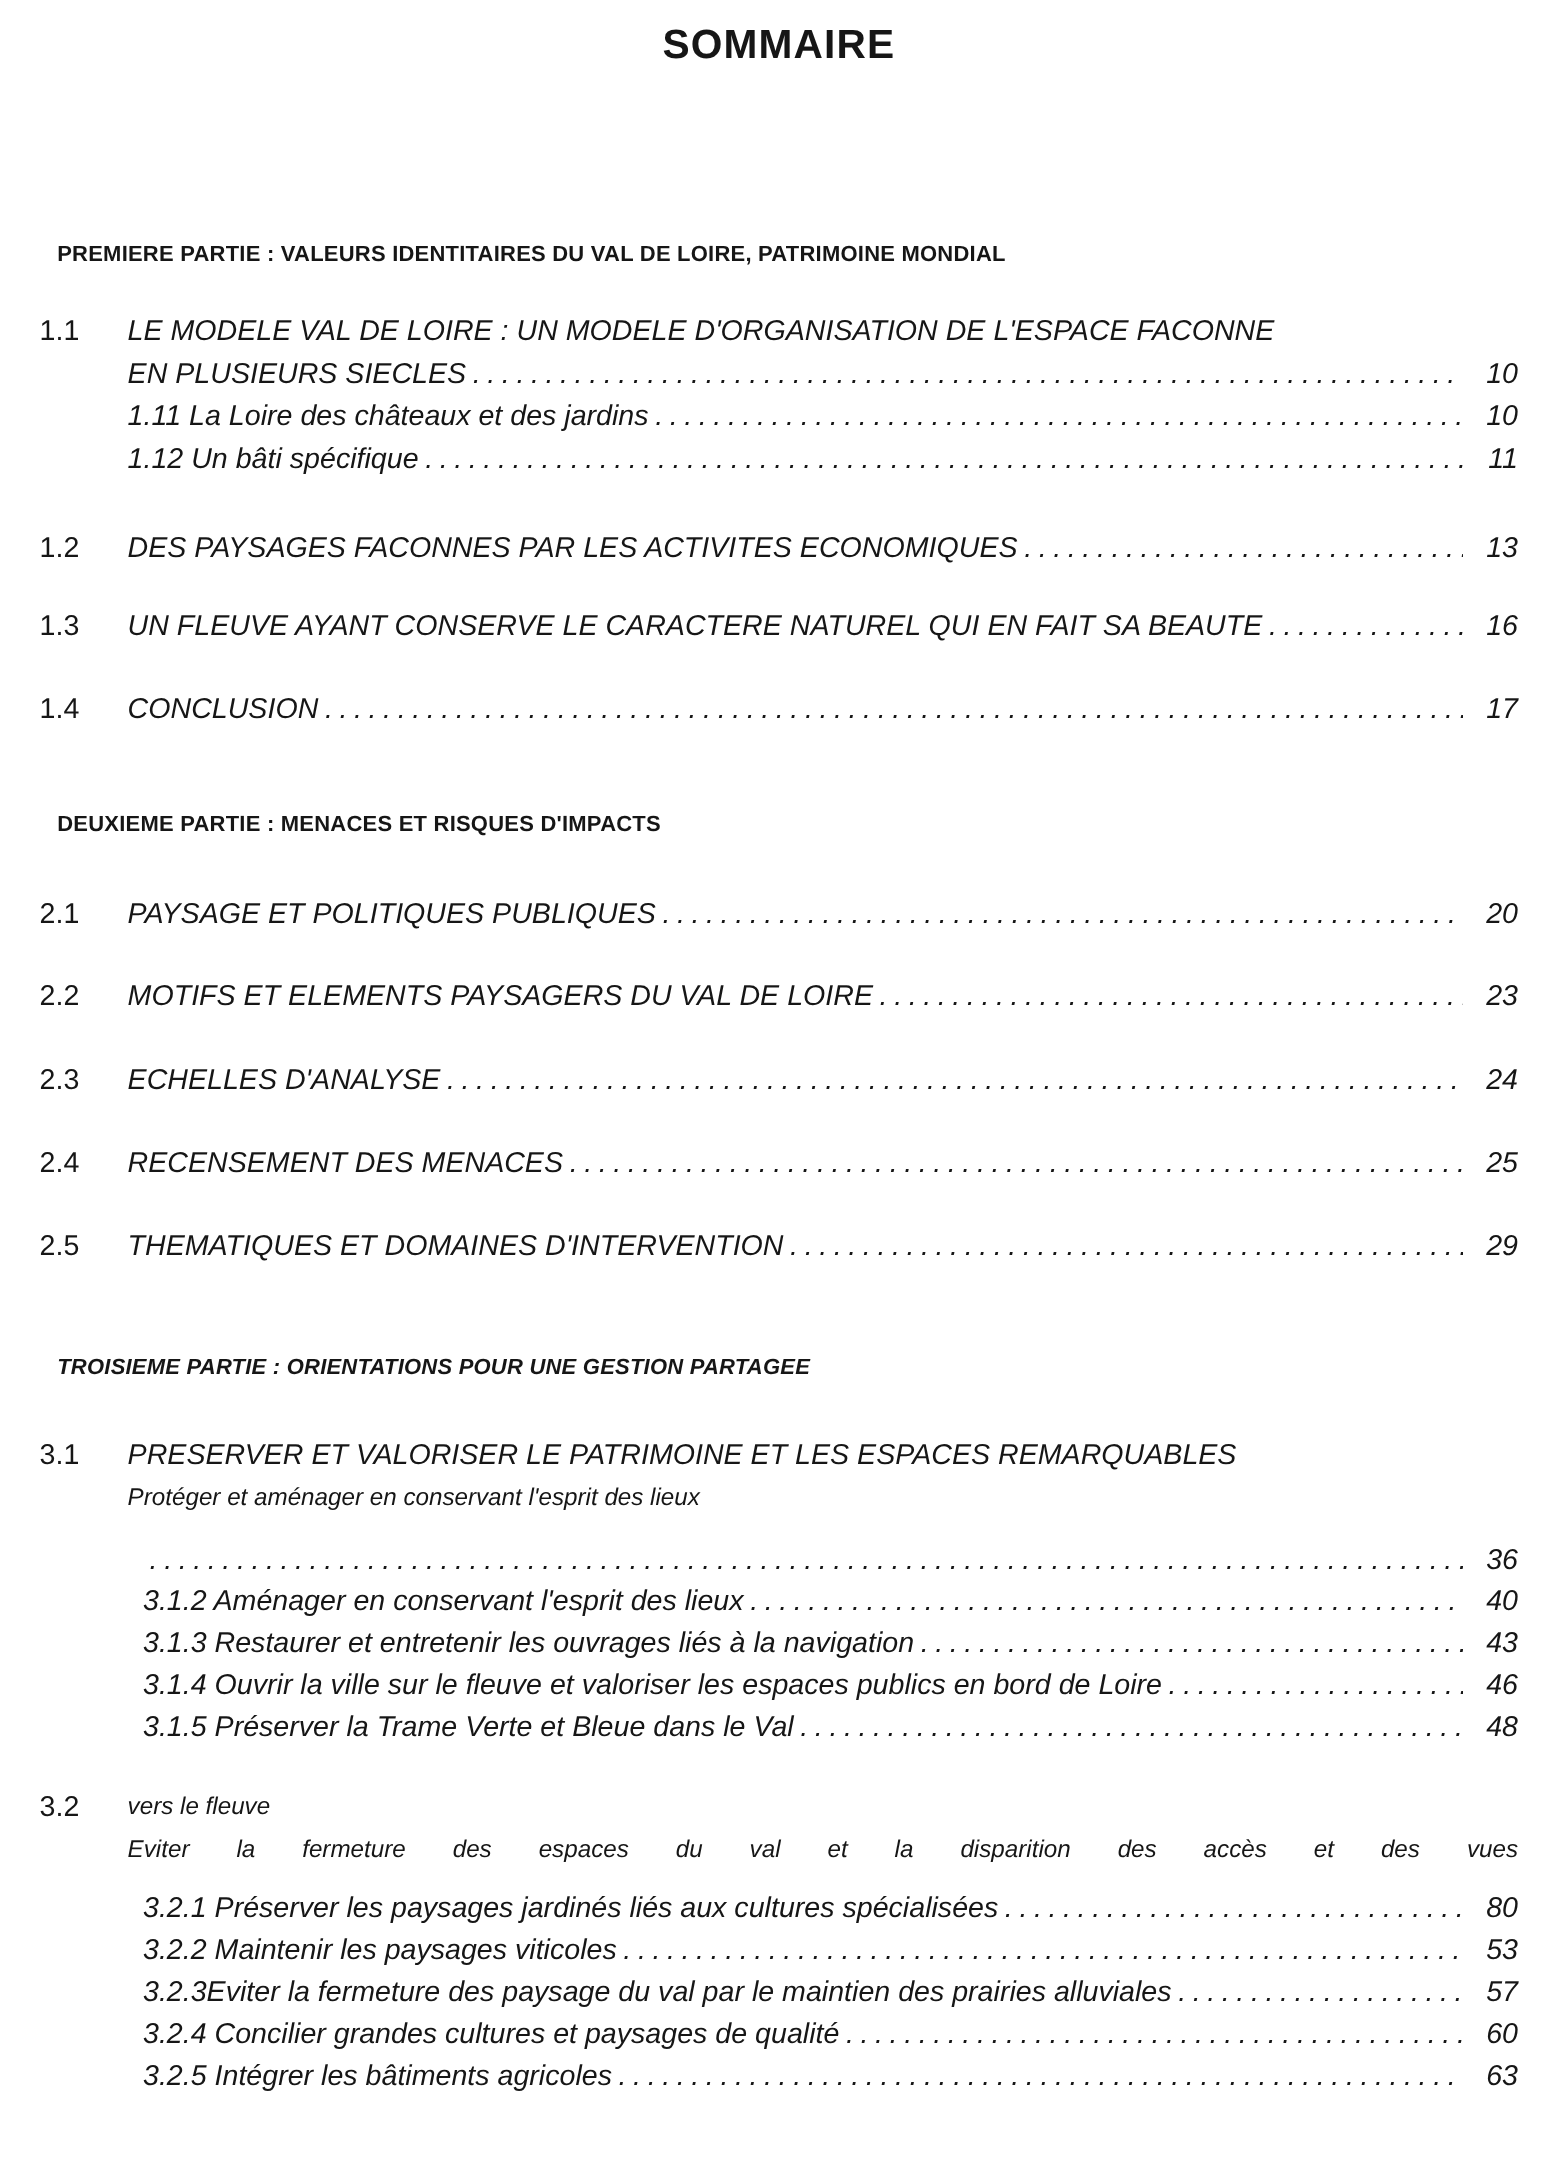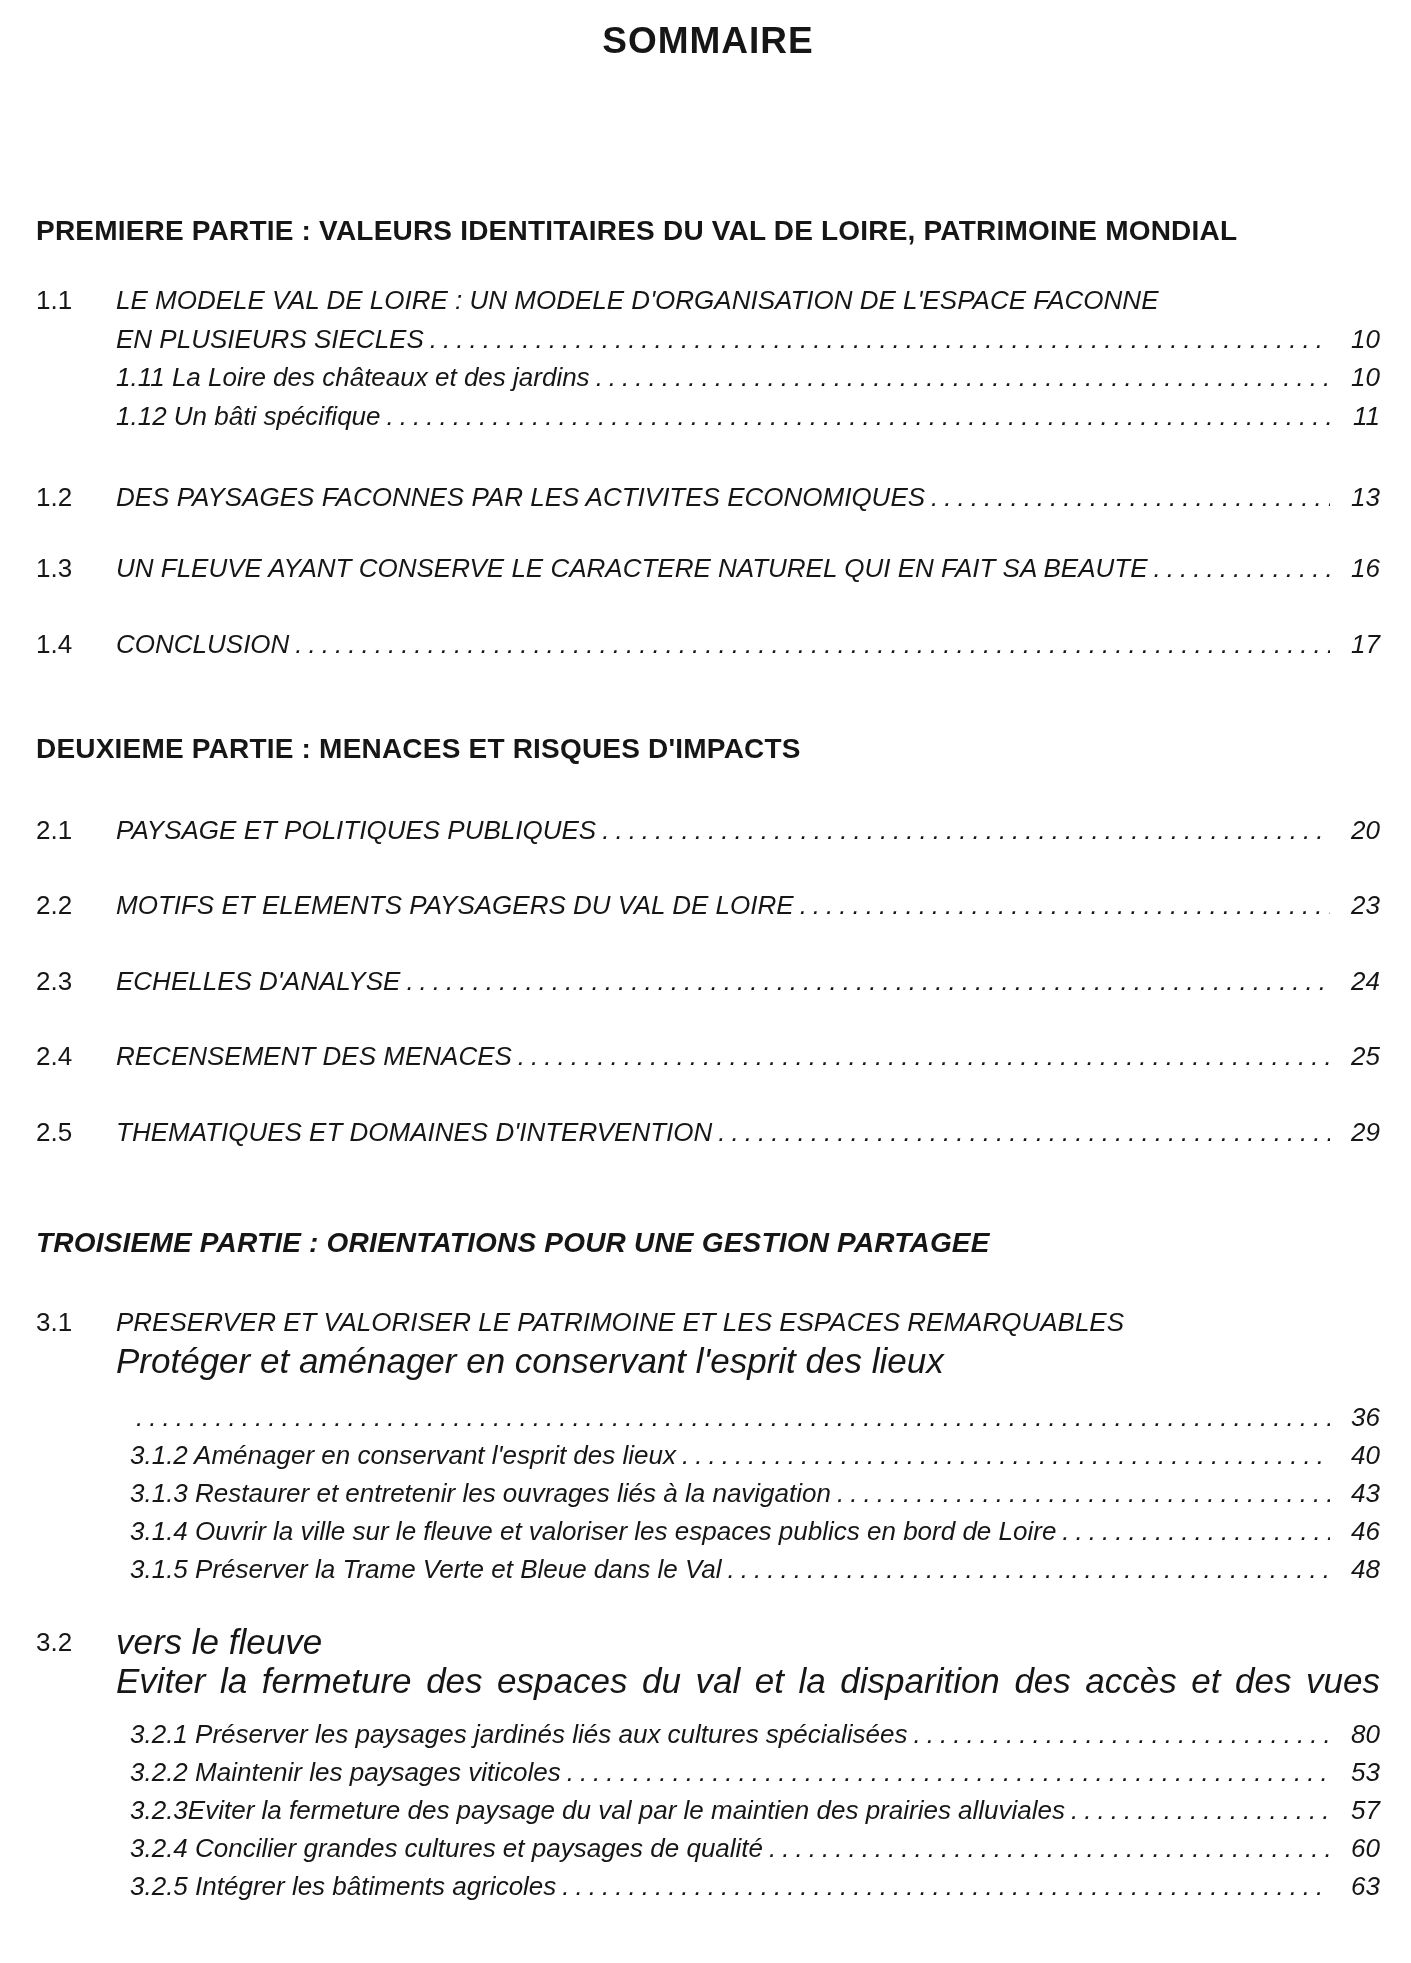--- a/index.html
+++ b/index.html
@@ -18,22 +18,22 @@
   .doc-title{
     margin:0;
     font-size:37px;
     font-weight:700;
     line-height:45px;
     text-align:center;
     letter-spacing:1px;
   }
   
   .part-heading{
-    margin:0;
-    font-size:28px;
+    margin:16px;
+    font-size:20px;
     font-weight:700;
     line-height:30px;
     letter-spacing:.2px;
     white-space:nowrap;
   }
   .ph-1{margin-top:153px;}
   .ph-2{margin-top:70px;}
   .ph-3{margin-top:77px;font-style:italic;}
   
   .entry{display:flex;align-items:flex-start;font-size:26px;}
@@ -51,21 +51,21 @@
   
   .e-1-1{margin-top:35px;}
   .e-1-2{margin-top:43px;}
   .e-1-3{margin-top:32px;}
   .e-1-4{margin-top:38px;}
   .e-2-1{margin-top:47px;}
   .e-2-n{margin-top:37px;}
   .e-3-1{margin-top:45px;}
   .e-3-2{margin-top:35px;}
   
-  .subtitle{font-style:italic;font-size:35px;line-height:38.5px;}
+  .subtitle{font-style:italic;font-size:22px;line-height:38.5px;}
   .just{text-align:justify;text-align-last:justify;}
   
   .subs{margin-top:0;}
   .subs-gap{margin-top:15px;}
   .subs-gap31{margin-top:18px;}
   .p3 .row{line-height:38px;margin-left:14px;}
 </style>
 </head>
 <body>
 

